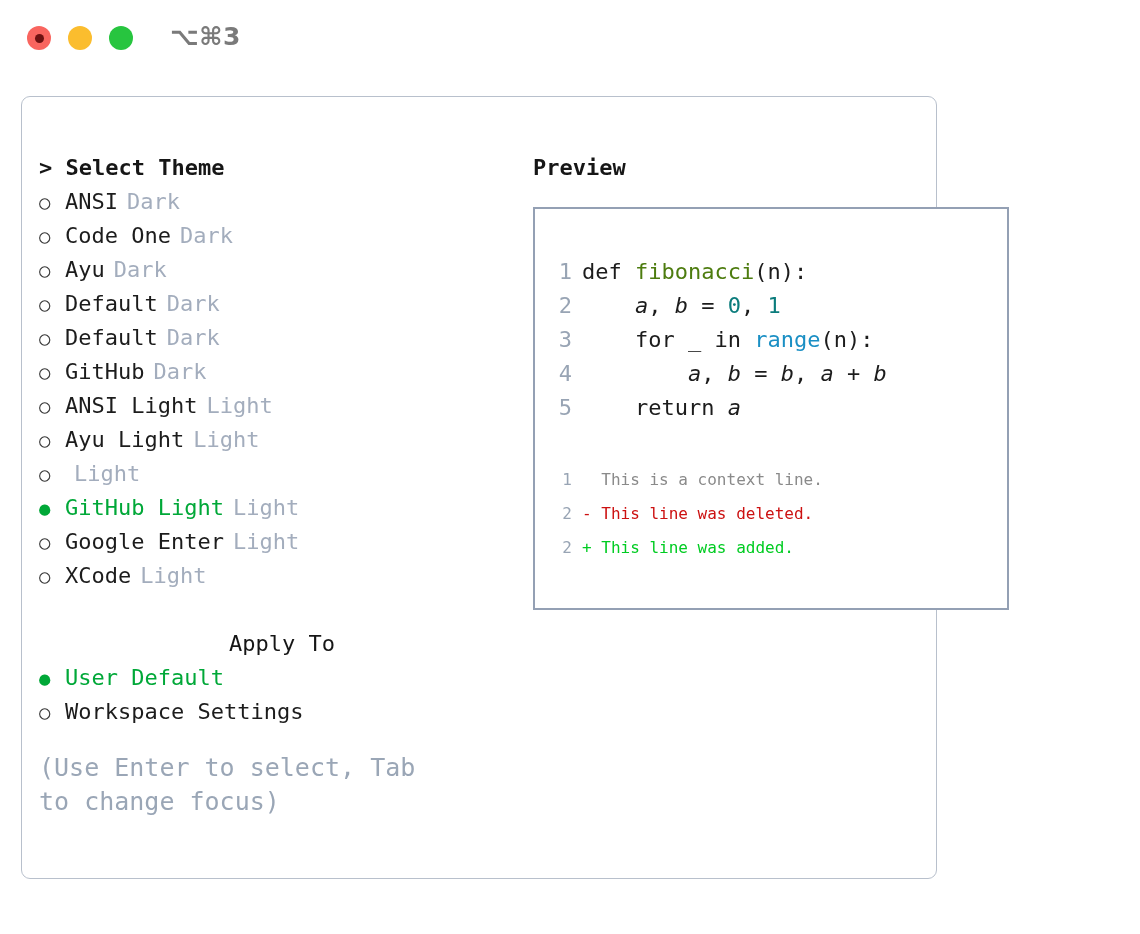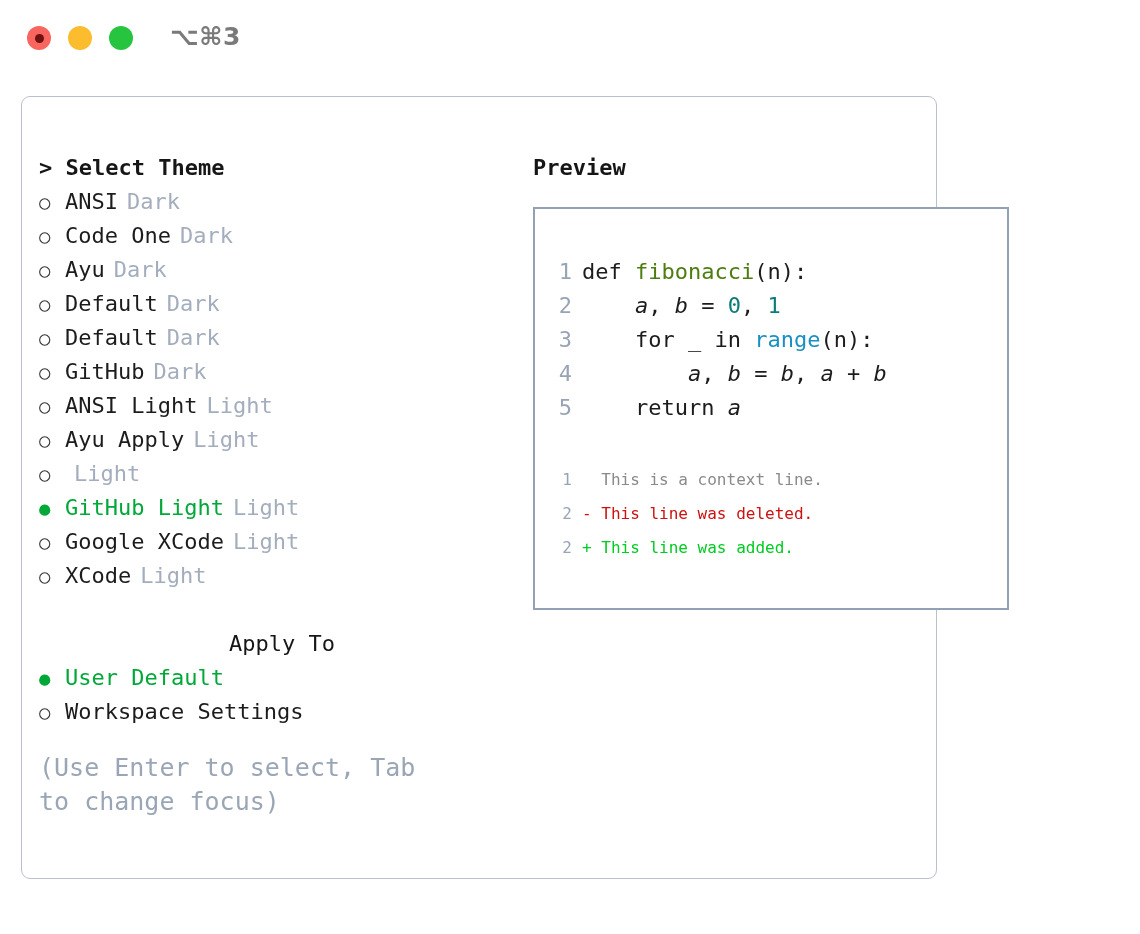--- a/index.html
+++ b/index.html
@@ -221,24 +221,24 @@
         <div class="section-head bold">&gt; Select Theme</div>
 
         <div id="theme-list">
             <div class="opt-row"><span class="bullet">○</span><span class="opt-label">ANSI</span><span class="opt-tag">Dark</span></div>
             <div class="opt-row"><span class="bullet">○</span><span class="opt-label">Code One</span><span class="opt-tag">Dark</span></div>
             <div class="opt-row"><span class="bullet">○</span><span class="opt-label">Ayu</span><span class="opt-tag">Dark</span></div>
             <div class="opt-row"><span class="bullet">○</span><span class="opt-label">Default</span><span class="opt-tag">Dark</span></div>
             <div class="opt-row"><span class="bullet">○</span><span class="opt-label">Default</span><span class="opt-tag">Dark</span></div>
             <div class="opt-row"><span class="bullet">○</span><span class="opt-label">GitHub</span><span class="opt-tag">Dark</span></div>
             <div class="opt-row"><span class="bullet">○</span><span class="opt-label">ANSI Light</span><span class="opt-tag">Light</span></div>
-            <div class="opt-row"><span class="bullet">○</span><span class="opt-label">Ayu Apply</span><span class="opt-tag">Light</span></div>
+            <div class="opt-row"><span class="bullet">○</span><span class="opt-label">Ayu Light</span><span class="opt-tag">Light</span></div>
             <div class="opt-row"><span class="bullet">○</span><span class="opt-tag">Light</span></div>
             <div class="opt-row selected"><span class="bullet sel">●</span><span class="opt-label">GitHub Light</span><span class="opt-tag">Light</span></div>
-            <div class="opt-row"><span class="bullet">○</span><span class="opt-label">Google XCode</span><span class="opt-tag">Light</span></div>
+            <div class="opt-row"><span class="bullet">○</span><span class="opt-label">Google Enter</span><span class="opt-tag">Light</span></div>
             <div class="opt-row"><span class="bullet">○</span><span class="opt-label">XCode</span><span class="opt-tag">Light</span></div>
           </div>
 
         <div class="spacer-row"></div>
 
         <div class="section-head" style="padding-left:26px;text-align:center;">Apply To</div>
 
         <div id="apply-to-list">
             <div class="opt-row selected"><span class="bullet sel">●</span><span class="opt-label">User Default</span></div>
             <div class="opt-row"><span class="bullet">○</span><span class="opt-label">Workspace Settings</span></div>

